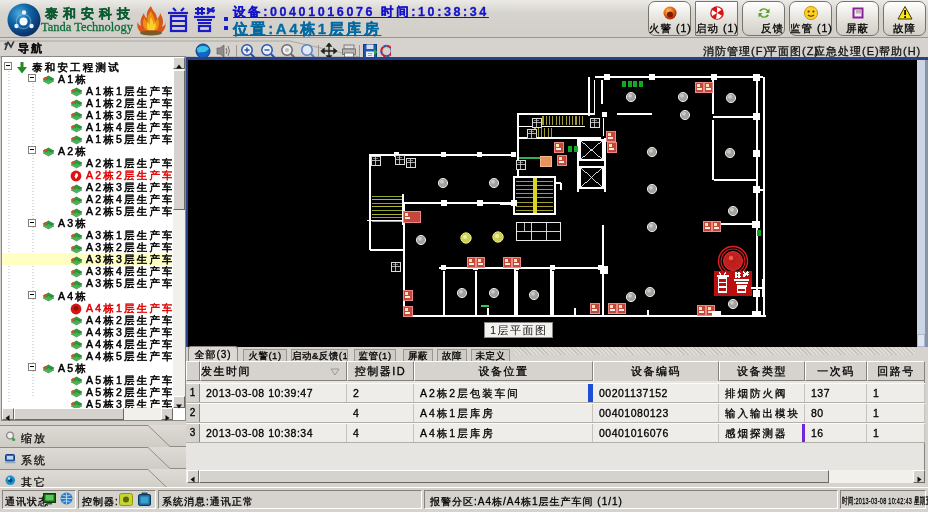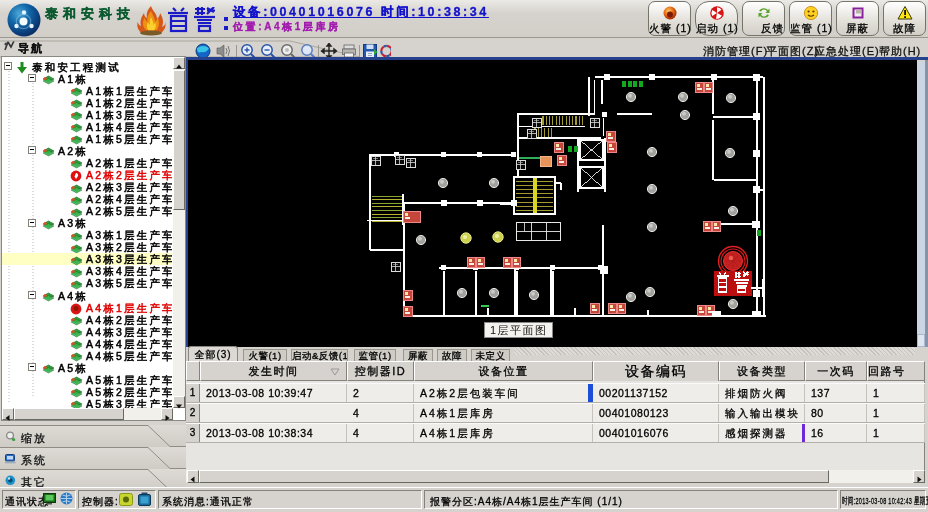--- a/index.html
+++ b/index.html
@@ -23,20 +23,21 @@
 <circle cx="18" cy="18" r="16.5" fill="url(#sph)"></circle>
 <circle cx="18" cy="10.5" r="2.2" fill="#e8f4fc"></circle>
 <circle cx="10.5" cy="24" r="2.2" fill="#e8f4fc"></circle>
 <circle cx="25.5" cy="24" r="2.2" fill="#e8f4fc"></circle>
 <circle cx="17.5" cy="19.5" r="4" fill="#f4fafe"></circle>
 <circle cx="17.5" cy="19.5" r="7.2" fill="none" stroke="#9fd0ea" stroke-width="1.2" opacity="0.45"></circle>
 </svg>
 
 <div class="abs" style="left:45px;top:5px;width:130px;font-size:13px;font-weight:bold;color:#0b5a30;letter-spacing:5px">泰和安科技</div>
 
+<div class="abs" style="left:41px;top:20px;width:130px;font-family:'Liberation Serif',serif;font-size:12.5px;color:#0e6e3a">Tanda Technology</div>
 
 <svg class="abs" style="left:136px;top:5px" width="30" height="31" viewBox="0 0 30 31">
 <path d="M15 1 C17 7 21 8 21 14 C24 11 24 9 24 8 C27 13 28 17 26 22 C30 20 29 18 29.5 17 C30 23 28 27 22 29 L8 29 C3 27 0.5 23 1.5 17 C2.5 19 3 20 5 21 C3.5 15 6 11 8 8 C8.5 11 9 12 11 13 C10 8 12 4 15 1 Z" fill="#d5581a"></path>
 <path d="M15 6 C16.5 10 19 12 19 17 C21 15 21.5 13.5 21.5 12 C23.5 16 23.5 21 21 25 L10 25 C6.5 22 6 17 8.5 12.5 C9 15 10 16 11.5 17 C10.5 13 12.5 9 15 6 Z" fill="#ee9012"></path>
 <path d="M15 12 C16 15 17.5 16.5 17.5 20 C18.5 19 19 18 19 17 C20.5 20 20 23 18 25.5 L12.5 25.5 C10.5 23 10.5 19.5 12 17 C12.5 18.5 13 19 14 19.7 C13.3 17 14 14 15 12 Z" fill="#fbcf2e"></path>
 <ellipse cx="15" cy="28" rx="11" ry="2.4" fill="#7a5a28"></ellipse>
 </svg>
 
 <svg class="abs" style="left:167px;top:7px" width="66" height="26" viewBox="0 0 66 26">
 <g stroke="#1a1ac8" stroke-width="2.2" fill="none">
@@ -51,38 +52,38 @@
 <rect x="32" y="19" width="11" height="5"></rect>
 </g>
 <g fill="#1a1ac8">
         <rect x="57" y="10" width="4" height="4"></rect>
         <rect x="57" y="19" width="4" height="4"></rect>
       </g>
 </svg>
 
 <div class="abs" style="left:233px;top:4px;width:290px;font-size:12.5px;font-weight:bold;color:#1212cc;text-decoration:underline;letter-spacing:2.6px">设备:00401016076 时间:10:38:34</div>
 
-<div class="abs" style="left:233px;top:20px;width:250px;font-size:10px;font-weight:bold;color:#a21caf;letter-spacing:2.6px">位置:A4栋1层库房</div>
+<div class="abs" style="left:233px;top:20px;width:250px;font-size:15px;font-weight:bold;color:#0369a1;text-decoration:underline;letter-spacing:2.6px">位置:A4栋1层库房</div>
 
 <div class="abs" style="left:648px;top:1px;width:43px;height:35px;border:1px solid #75756a;border-radius:7px;background:linear-gradient(#ffffff,#e2dfd8 60%,#d2cfc8)">
 <svg class="abs" style="left:13px;top:3px" width="16" height="16" viewBox="0 0 16 16">
         <defs>
           <radialGradient id="bi1" cx="40%" cy="35%" r="70%">
             <stop offset="0" stop-color="#ffc96a"></stop>
             <stop offset="0.5" stop-color="#e86a10"></stop>
             <stop offset="1" stop-color="#971c00"></stop>
           </radialGradient>
         </defs>
         <circle cx="8" cy="8" r="6.5" fill="url(#bi1)"></circle>
         <circle cx="8" cy="9.5" r="3" fill="#7d1a02"></circle>
       </svg>
 <div class="abs" style="left:0;top:20px;width:41px;text-align:center;font-size:10.5px;color:#000;letter-spacing:1px;white-space:nowrap">火警 (1)</div>
 </div>
 
-<div class="abs" style="left:695px;top:1px;width:43px;height:35px;border:1px solid #75756a;border-radius:14px;background:linear-gradient(#ffffff,#e2dfd8 60%,#d2cfc8)">
+<div class="abs" style="left:695px;top:1px;width:43px;height:35px;border:1px solid #75756a;border-radius:1px;background:linear-gradient(#ffffff,#e2dfd8 60%,#d2cfc8)">
 <svg class="abs" style="left:13px;top:3px" width="16" height="16" viewBox="0 0 16 16">
         <circle cx="8" cy="8" r="6.8" fill="#d81414"></circle>
         <path d="M8 8 L8 2.2 A5.8 5.8 0 0 1 12.5 4.8 Z" fill="#fff"></path>
         <path d="M8 8 L3.2 11 A5.8 5.8 0 0 1 3.4 5 Z" fill="#fff"></path>
         <path d="M8 8 L12.8 10.5 A5.8 5.8 0 0 1 7 13.8 Z" fill="#fff"></path>
       </svg>
 <div class="abs" style="left:0;top:20px;width:41px;text-align:center;font-size:10.5px;color:#000;letter-spacing:1px;white-space:nowrap">启动 (1)</div>
 </div>
 
 <div class="abs" style="left:742px;top:1px;width:43px;height:35px;border:1px solid #75756a;border-radius:7px;background:linear-gradient(#ffffff,#e2dfd8 60%,#d2cfc8)">
@@ -888,27 +889,27 @@
 <div class="abs" style="left:354px;top:349px;width:42px;height:12px;background:#cfccc6;border:1px solid #9a978f;border-bottom:none;font-size:9.5px;text-align:center;line-height:12px;letter-spacing:0.5px;white-space:nowrap;overflow:hidden">监管(1)</div>
 
 <div class="abs" style="left:403px;top:349px;width:30px;height:12px;background:#cfccc6;border:1px solid #9a978f;border-bottom:none;font-size:9.5px;text-align:center;line-height:12px;letter-spacing:0.5px;white-space:nowrap;overflow:hidden">屏蔽</div>
 
 <div class="abs" style="left:437px;top:349px;width:30px;height:12px;background:#cfccc6;border:1px solid #9a978f;border-bottom:none;font-size:9.5px;text-align:center;line-height:12px;letter-spacing:0.5px;white-space:nowrap;overflow:hidden">故障</div>
 
 <div class="abs" style="left:471px;top:349px;width:39px;height:12px;background:#cfccc6;border:1px solid #9a978f;border-bottom:none;font-size:9.5px;text-align:center;line-height:12px;letter-spacing:0.5px;white-space:nowrap;overflow:hidden">未定义</div>
 
 <div class="abs" style="left:186px;top:361px;width:739px;height:20px;background:#d6d3ce"></div>
 <div class="abs" style="left:186px;top:361px;width:14px;height:20px;background:#d6d3ce;border:1px solid;border-color:#fff #84827a #84827a #fff;font-size:11px;text-align:center;line-height:19px;letter-spacing:1.5px;overflow:hidden"></div>
-<div class="abs" style="left:200px;top:361px;width:147px;height:20px;background:#d6d3ce;border:1px solid;border-color:#fff #84827a #84827a #fff;font-size:11px;text-align:center;line-height:19px;letter-spacing:1.5px;overflow:hidden">发生时间</div>
+<div class="abs" style="left:200px;top:361px;width:147px;height:20px;background:#d6d3ce;border:1px solid;border-color:#fff #84827a #84827a #fff;font-size:11px;text-align:left;line-height:19px;letter-spacing:1.5px;overflow:hidden">发生时间</div>
 <div class="abs" style="left:347px;top:361px;width:67px;height:20px;background:#d6d3ce;border:1px solid;border-color:#fff #84827a #84827a #fff;font-size:11px;text-align:center;line-height:19px;letter-spacing:1.5px;overflow:hidden">控制器ID</div>
 <div class="abs" style="left:414px;top:361px;width:179px;height:20px;background:#d6d3ce;border:1px solid;border-color:#fff #84827a #84827a #fff;font-size:11px;text-align:center;line-height:19px;letter-spacing:1.5px;overflow:hidden">设备位置</div>
-<div class="abs" style="left:593px;top:361px;width:126px;height:28px;background:#d6d3ce;border:1px solid;border-color:#fff #84827a #84827a #fff;font-size:14px;text-align:center;line-height:19px;letter-spacing:1.5px;overflow:hidden">设备编码</div>
+<div class="abs" style="left:593px;top:361px;width:126px;height:28px;background:#d6d3ce;border:1px solid;border-color:#fff #84827a #84827a #fff;font-size:11px;text-align:center;line-height:19px;letter-spacing:1.5px;overflow:hidden">设备编码</div>
 <div class="abs" style="left:719px;top:361px;width:86px;height:20px;background:#d6d3ce;border:1px solid;border-color:#fff #84827a #84827a #fff;font-size:11px;text-align:center;line-height:19px;letter-spacing:1.5px;overflow:hidden">设备类型</div>
 <div class="abs" style="left:805px;top:361px;width:62px;height:20px;background:#d6d3ce;border:1px solid;border-color:#fff #84827a #84827a #fff;font-size:11px;text-align:center;line-height:19px;letter-spacing:1.5px;overflow:hidden">一次码</div>
-<div class="abs" style="left:867px;top:361px;width:58px;height:20px;background:#d6d3ce;border:1px solid;border-color:#fff #84827a #84827a #fff;font-size:11px;text-align:left;line-height:19px;letter-spacing:1.5px;overflow:hidden">回路号</div>
+<div class="abs" style="left:867px;top:361px;width:58px;height:20px;background:#d6d3ce;border:1px solid;border-color:#fff #84827a #84827a #fff;font-size:11px;text-align:center;line-height:19px;letter-spacing:1.5px;overflow:hidden">回路号</div>
 <svg class="abs" style="left:330px;top:368px" width="10" height="8" viewBox="0 0 10 8">
       <path d="M1 1 H9 L5 7 Z" fill="none" stroke="#999" stroke-width="1"></path>
     </svg>
 
 <div class="abs" style="left:186px;top:381px;width:739px;height:89px;background:#e7e5e1;border-right:1px solid #84827a"></div>
 
 <div class="abs" style="left:186px;top:383px;width:739px;height:20px;background:#efede9;border-top:1px solid #fbfaf8;border-bottom:1px solid #b3b0aa">
 <div class="abs" style="left:0px;top:0px;width:14px;height:18px;background:#d6d3ce;border-right:1px solid #84827a;font-size:10px;text-align:center;line-height:18px">1</div>
 <div class="abs" style="left:14px;top:0;width:147px;height:18px;border-right:1px solid #c6c3bd;font-size:10.5px;line-height:18px;padding-left:6px;letter-spacing:0.5px;white-space:nowrap;overflow:hidden">2013-03-08 10:39:47</div>
 <div class="abs" style="left:161px;top:0;width:67px;height:18px;border-right:1px solid #c6c3bd;font-size:10.5px;line-height:18px;padding-left:6px;letter-spacing:0.5px;white-space:nowrap;overflow:hidden">2</div>

